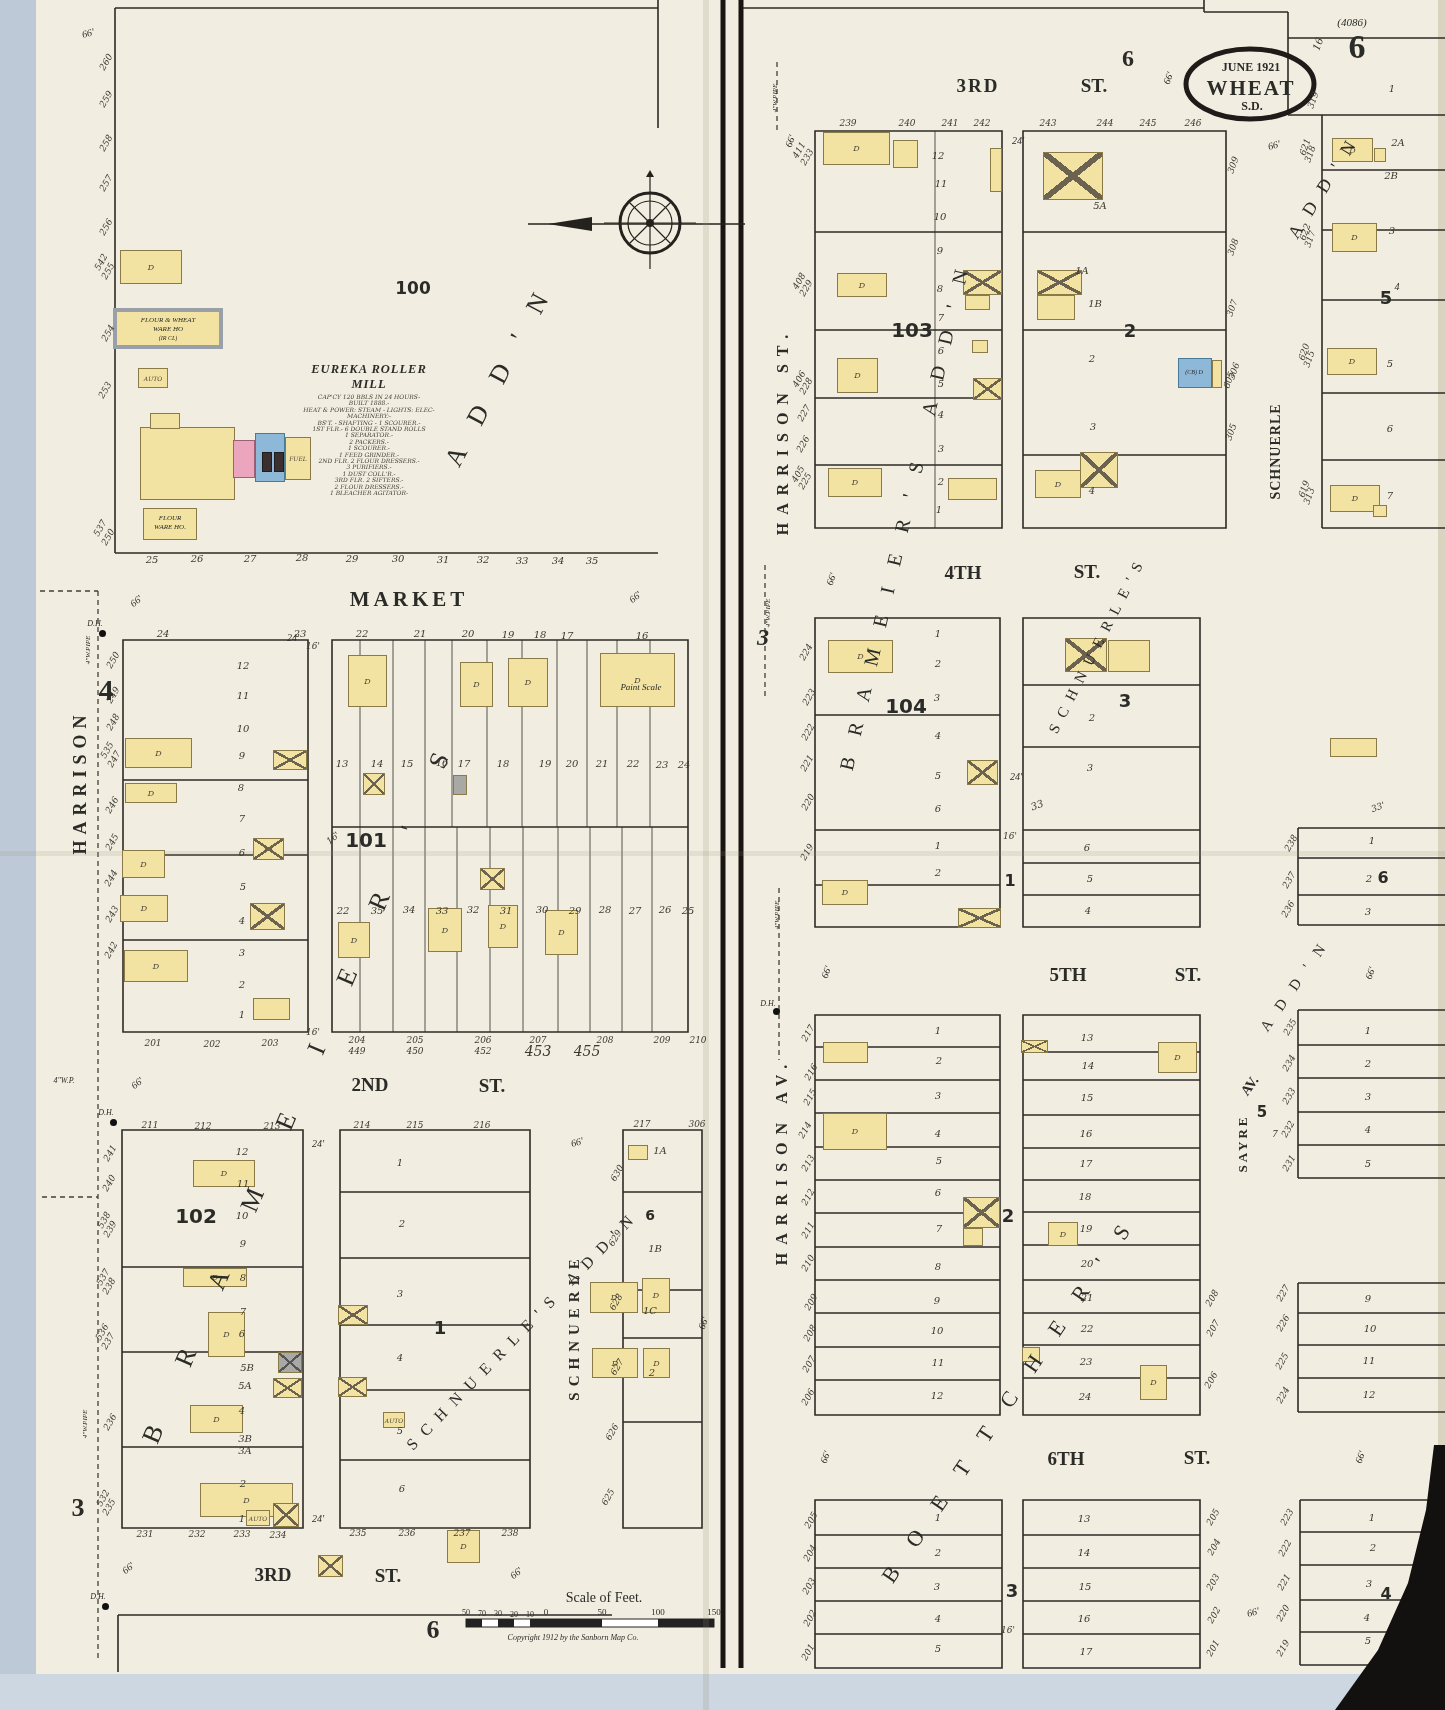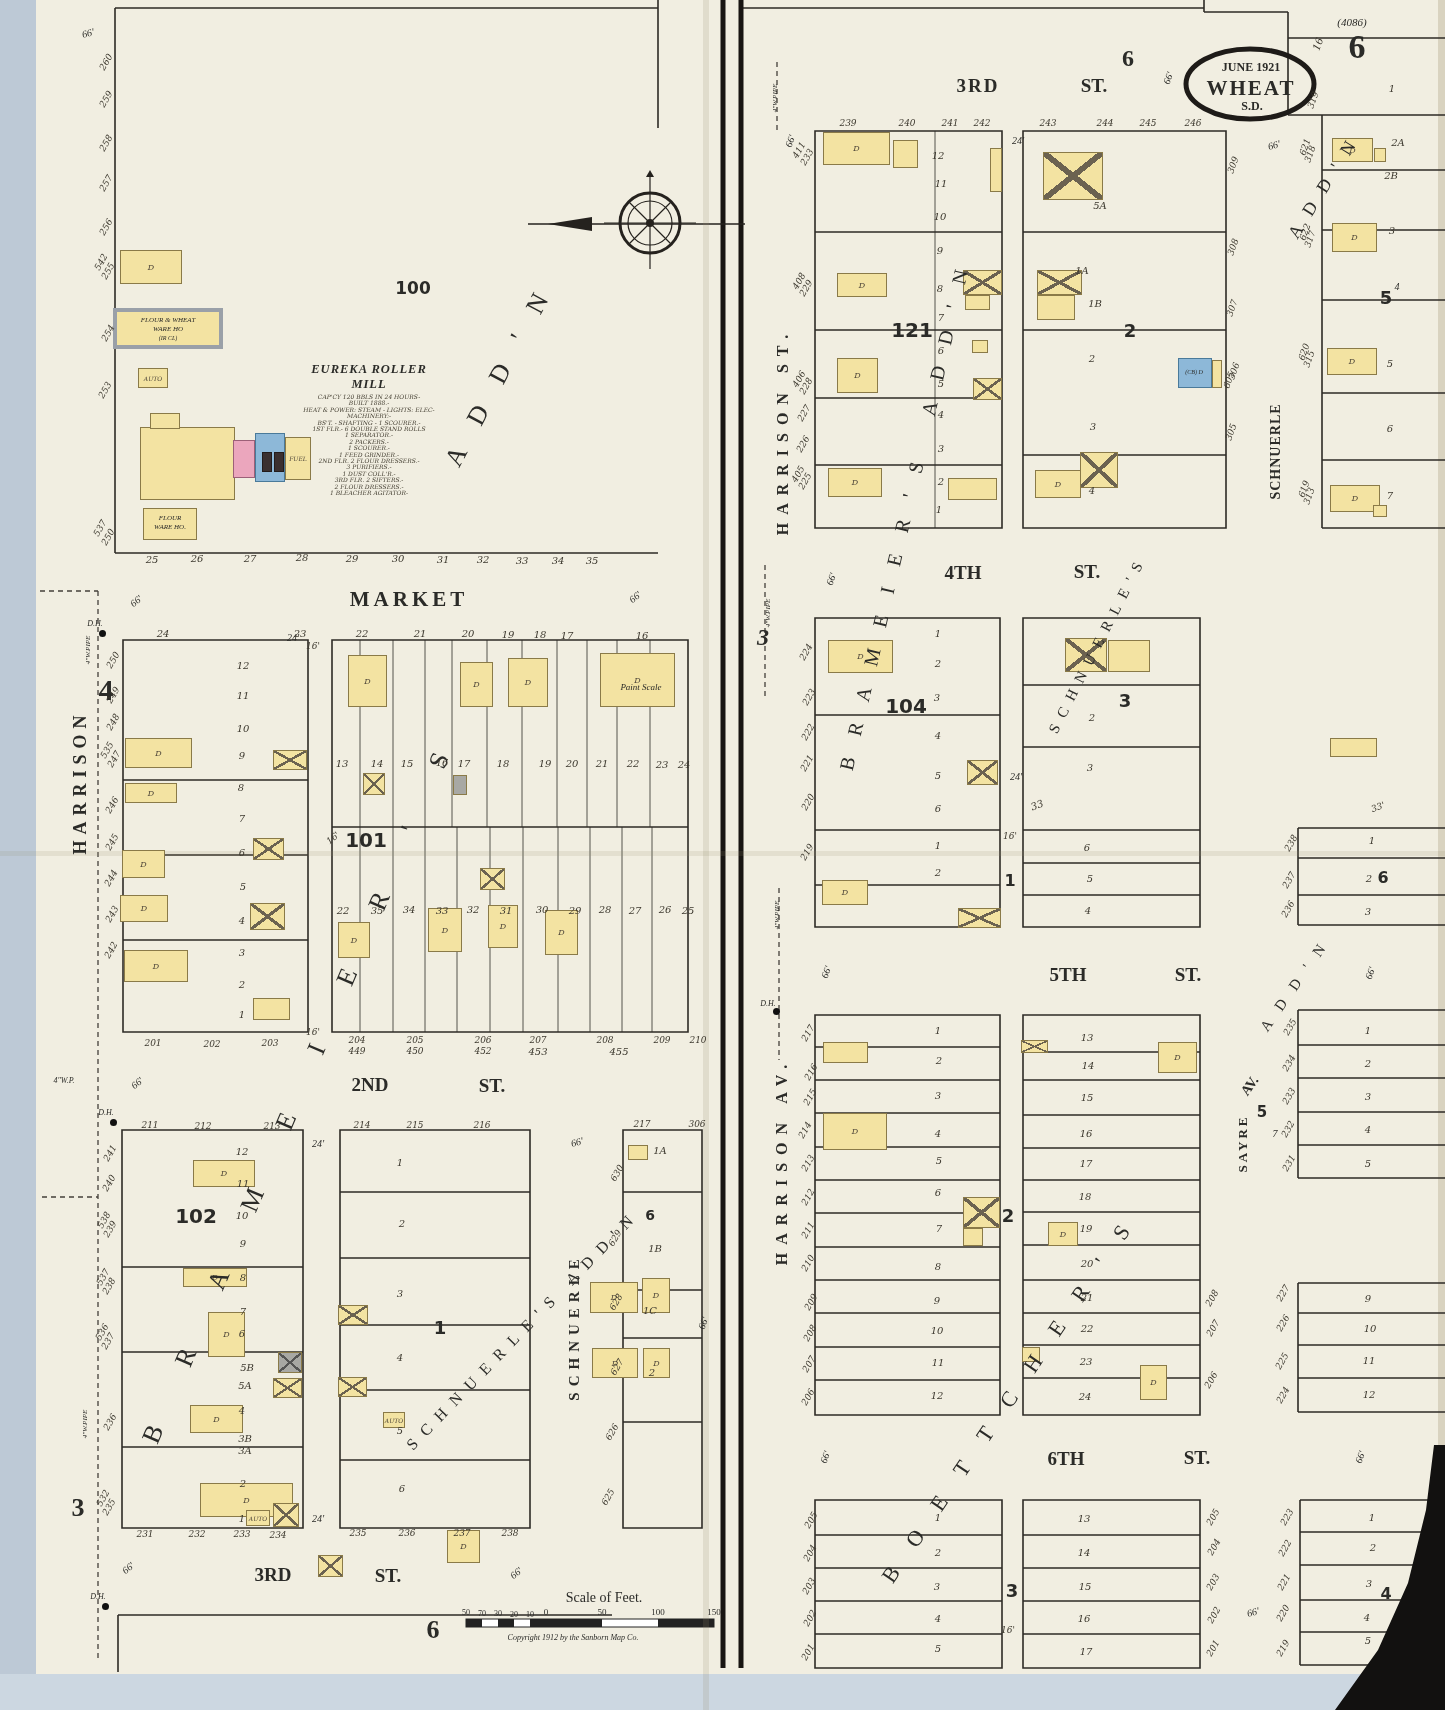--- a/index.html
+++ b/index.html
@@ -362,21 +362,21 @@
       <div class="txt" style="left: 296px; top: 1098px; font-size: 26px; font-family: &quot;Liberation Serif&quot;, serif; letter-spacing: 66px; text-indent: 66px; transform: translate(-50%, -50%) rotate(-67deg);">BRAMEIER'S</div>
       <div class="txt" style="left: 904px; top: 520px; font-size: 20px; font-family: &quot;Liberation Serif&quot;, serif; letter-spacing: 22px; text-indent: 22px; transform: translate(-50%, -50%) rotate(-77deg);">BRAMEIER'S ADD'N</div>
       <div class="txt" style="left: 520px; top: 1333px; font-size: 16px; font-family: &quot;Liberation Serif&quot;, serif; letter-spacing: 10px; text-indent: 10px; transform: translate(-50%, -50%) rotate(-46deg);">SCHNUERLE'S ADD'N</div>
       <div class="txt" style="left: 1096px; top: 648px; font-size: 15px; font-family: &quot;Liberation Serif&quot;, serif; letter-spacing: 9px; text-indent: 9px; transform: translate(-50%, -50%) rotate(-63deg);">SCHNUERLE'S</div>
       <div class="txt" style="left: 1006px; top: 1404px; font-size: 22px; font-family: &quot;Liberation Serif&quot;, serif; letter-spacing: 28px; text-indent: 28px; transform: translate(-50%, -50%) rotate(-56deg);">BOETTCHER'S</div>
       <div class="txt" style="left: 1322px; top: 190px; font-size: 18px; font-family: &quot;Liberation Serif&quot;, serif; letter-spacing: 14px; text-indent: 14px; transform: translate(-50%, -50%) rotate(-58deg);">ADD'N</div>
       <div class="txt" style="left: 1293px; top: 988px; font-size: 15px; font-family: &quot;Liberation Serif&quot;, serif; letter-spacing: 14px; text-indent: 14px; transform: translate(-50%, -50%) rotate(-55deg);">ADD'N</div>
       <div class="txt" style="left: 413px; top: 288px; font-size: 17px; font-family: &quot;DejaVu Sans&quot;, sans-serif; font-weight: bold; transform: translate(-50%, -50%);">100</div>
       <div class="txt" style="left: 366px; top: 840px; font-size: 20px; font-family: &quot;DejaVu Sans&quot;, sans-serif; font-weight: bold; transform: translate(-50%, -50%);">101</div>
       <div class="txt" style="left: 196px; top: 1216px; font-size: 20px; font-family: &quot;DejaVu Sans&quot;, sans-serif; font-weight: bold; transform: translate(-50%, -50%);">102</div>
-      <div class="txt" style="left: 912px; top: 330px; font-size: 20px; font-family: &quot;DejaVu Sans&quot;, sans-serif; font-weight: bold; transform: translate(-50%, -50%);">121</div>
+      <div class="txt" style="left: 912px; top: 330px; font-size: 20px; font-family: &quot;DejaVu Sans&quot;, sans-serif; font-weight: bold; transform: translate(-50%, -50%);">103</div>
       <div class="txt" style="left: 906px; top: 706px; font-size: 20px; font-family: &quot;DejaVu Sans&quot;, sans-serif; font-weight: bold; transform: translate(-50%, -50%);">104</div>
       <div class="txt" style="left: 440px; top: 1327px; font-size: 18px; font-family: &quot;DejaVu Sans&quot;, sans-serif; font-weight: bold; transform: translate(-50%, -50%);">1</div>
       <div class="txt" style="left: 650px; top: 1215px; font-size: 14px; font-family: &quot;DejaVu Sans&quot;, sans-serif; font-weight: bold; transform: translate(-50%, -50%);">6</div>
       <div class="txt" style="left: 1130px; top: 330px; font-size: 18px; font-family: &quot;DejaVu Sans&quot;, sans-serif; font-weight: bold; transform: translate(-50%, -50%);">2</div>
       <div class="txt" style="left: 1125px; top: 700px; font-size: 18px; font-family: &quot;DejaVu Sans&quot;, sans-serif; font-weight: bold; transform: translate(-50%, -50%);">3</div>
       <div class="txt" style="left: 1010px; top: 880px; font-size: 16px; font-family: &quot;DejaVu Sans&quot;, sans-serif; font-weight: bold; transform: translate(-50%, -50%);">1</div>
       <div class="txt" style="left: 1008px; top: 1215px; font-size: 18px; font-family: &quot;DejaVu Sans&quot;, sans-serif; font-weight: bold; transform: translate(-50%, -50%);">2</div>
       <div class="txt" style="left: 1012px; top: 1590px; font-size: 18px; font-family: &quot;DejaVu Sans&quot;, sans-serif; font-weight: bold; transform: translate(-50%, -50%);">3</div>
       <div class="txt" style="left: 1386px; top: 297px; font-size: 18px; font-family: &quot;DejaVu Sans&quot;, sans-serif; font-weight: bold; transform: translate(-50%, -50%);">5</div>
       <div class="txt" style="left: 1397px; top: 286px; font-size: 10px; font-family: &quot;Liberation Serif&quot;, serif; font-style: italic; transform: translate(-50%, -50%);">4</div>
@@ -517,23 +517,23 @@
       <div class="lot" style="left: 153px; top: 1043px; font-size: 9px; transform: translate(-50%, -50%);">201</div>
       <div class="lot" style="left: 212px; top: 1044px; font-size: 9px; transform: translate(-50%, -50%);">202</div>
       <div class="lot" style="left: 270px; top: 1043px; font-size: 9px; transform: translate(-50%, -50%);">203</div>
       <div class="lot" style="left: 357px; top: 1040px; font-size: 9px; transform: translate(-50%, -50%);">204</div>
       <div class="lot" style="left: 357px; top: 1051px; font-size: 9px; transform: translate(-50%, -50%);">449</div>
       <div class="lot" style="left: 415px; top: 1040px; font-size: 9px; transform: translate(-50%, -50%);">205</div>
       <div class="lot" style="left: 415px; top: 1051px; font-size: 9px; transform: translate(-50%, -50%);">450</div>
       <div class="lot" style="left: 483px; top: 1040px; font-size: 9px; transform: translate(-50%, -50%);">206</div>
       <div class="lot" style="left: 483px; top: 1051px; font-size: 9px; transform: translate(-50%, -50%);">452</div>
       <div class="lot" style="left: 538px; top: 1040px; font-size: 9px; transform: translate(-50%, -50%);">207</div>
-      <div class="lot" style="left: 538px; top: 1051px; font-size: 10px; transform: translate(-50%, -50%);">453</div>
+      <div class="lot" style="left: 538px; top: 1051px; font-size: 14px; transform: translate(-50%, -50%);">453</div>
       <div class="lot" style="left: 605px; top: 1040px; font-size: 9px; transform: translate(-50%, -50%);">208</div>
-      <div class="lot" style="left: 619px; top: 1051px; font-size: 10px; transform: translate(-50%, -50%); text-align: right;">455</div>
+      <div class="lot" style="left: 587px; top: 1051px; font-size: 14px; transform: translate(-50%, -50%); text-align: right;">455</div>
       <div class="lot" style="left: 662px; top: 1040px; font-size: 9px; transform: translate(-50%, -50%);">209</div>
       <div class="lot" style="left: 698px; top: 1040px; font-size: 9px; transform: translate(-50%, -50%);">210</div>
       <div class="lot" style="left: 150px; top: 1125px; font-size: 9px; transform: translate(-50%, -50%);">211</div>
       <div class="lot" style="left: 203px; top: 1126px; font-size: 9px; transform: translate(-50%, -50%);">212</div>
       <div class="lot" style="left: 272px; top: 1126px; font-size: 9px; transform: translate(-50%, -50%);">213</div>
       <div class="lot" style="left: 242px; top: 1151px; transform: translate(-50%, -50%);">12</div>
       <div class="lot" style="left: 243px; top: 1183px; transform: translate(-50%, -50%);">11</div>
       <div class="lot" style="left: 242px; top: 1215px; transform: translate(-50%, -50%);">10</div>
       <div class="lot" style="left: 243px; top: 1243px; transform: translate(-50%, -50%);">9</div>
       <div class="lot" style="left: 243px; top: 1277px; transform: translate(-50%, -50%);">8</div>

